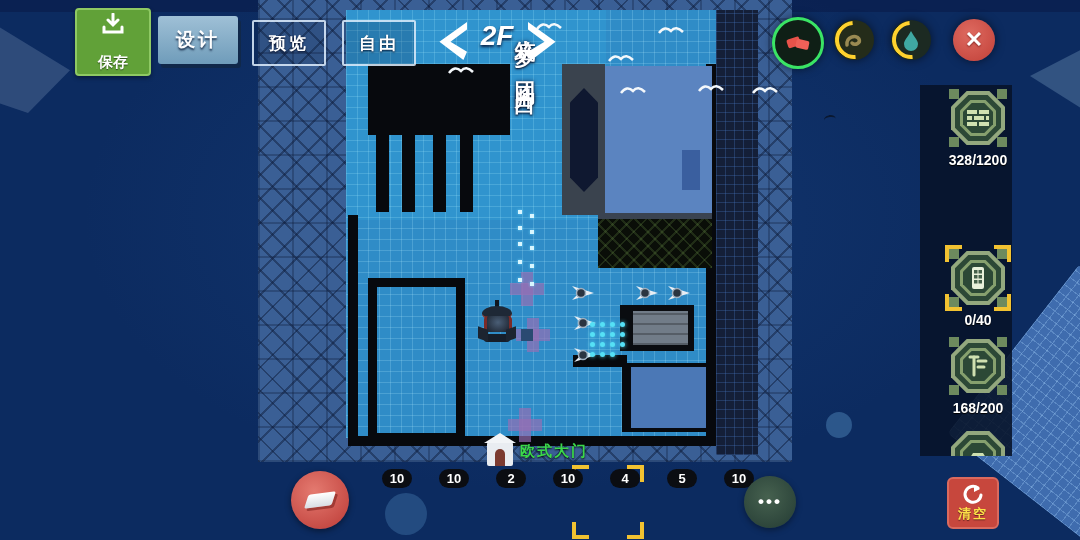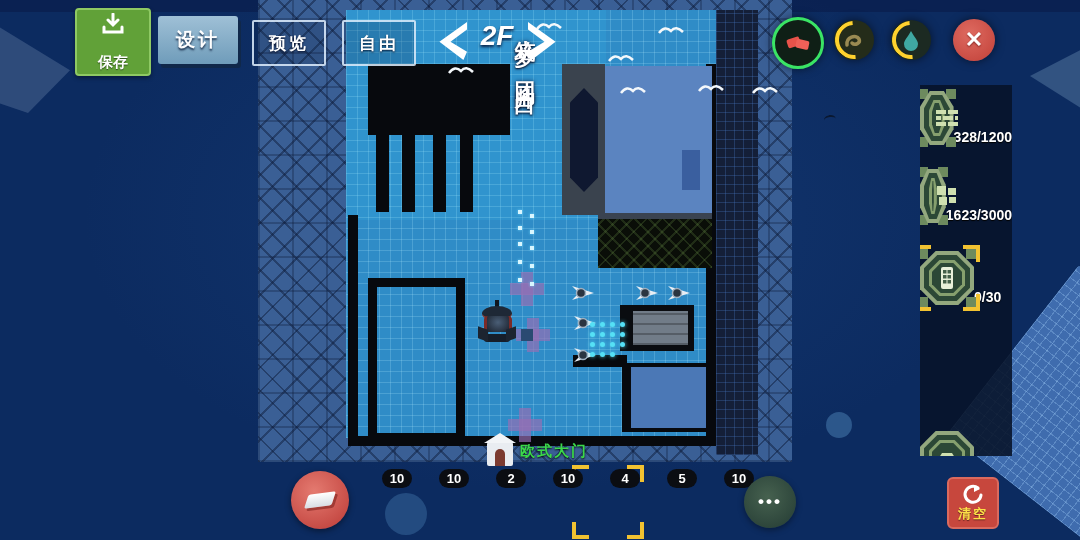--- a/index.html
+++ b/index.html
@@ -106,21 +106,21 @@
   #tool-brick{left:772px;top:17px;width:46px;height:46px;background:#0f1f16;border:3px solid #3ae465;}
   #tool-curve{left:834px;top:20px;width:40px;height:40px;background:#242c1a;}
   #tool-water{left:891px;top:20px;width:40px;height:40px;background:#1c2a22;}
   .arc{position:absolute;inset:1px;border-radius:50%;border:4px solid transparent;
     border-left-color:#ffd22e;border-bottom-color:#ffd22e;transform:rotate(40deg);}
   #btn-close{left:953px;top:19px;width:42px;height:42px;background:radial-gradient(circle at 40% 35%,#de6a60,#c14038);}
   #btn-close span{color:#fff;font-size:22px;font-weight:bold;text-shadow:0 1px 2px rgba(80,0,0,.6);}
 
   
   #res-panel{left:920px;top:85px;width:92px;height:371px;background:rgba(7,18,40,.88);overflow:hidden;z-index:10;}
-  .res-item{position:absolute;left:0;width:100%;display:flex;flex-direction:row;align-items:flex-end;}
+  .res-item{position:absolute;left:12px;width:100%;display:flex;flex-direction:column;align-items:center;}
   .res-icon{position:relative;width:54px;height:54px;}
   .oct{position:absolute;clip-path:polygon(29% 0,71% 0,100% 29%,100% 71%,71% 100%,29% 100%,0 71%,0 29%);}
   .oct.l1{inset:0;background:#93a87e;}
   .oct.l2{inset:4px;background:#2c4836;}
   .oct.l3{inset:9px;background:#86a06e;}
   .oct.l4{inset:12px;background:#2c4836;}
   .tab{position:absolute;width:10px;height:10px;background:#6d8a5e;}
   .res-icon svg{position:absolute;left:14px;top:14px;}
   .res-count{margin-top:7px;color:#fff;font-size:14px;font-weight:bold;text-shadow:0 1px 1px #000;}
   .sel-brackets i{position:absolute;width:13px;height:13px;border:0 solid #f2c231;}
@@ -351,41 +351,20 @@
             <rect x="9" y="11" width="10" height="4"></rect>
             <rect x="21" y="11" width="3" height="4"></rect>
         <rect x="2" y="17" width="10" height="4"></rect>
             <rect x="14" y="17" width="10" height="4"></rect>
           </g>
         </svg>
     </div>
     <div class="res-count">328/1200</div>
   </div>
 
-  <div class="res-item" style="top:84px;">
-    <div class="res-icon">
-      <div class="tab" style="left:-2px;top:-2px;"></div>
-        <div class="tab" style="right:-2px;top:-2px;"></div>
-      <div class="tab" style="left:-2px;bottom:-2px;"></div>
-        <div class="tab" style="right:-2px;bottom:-2px;"></div>
-      <div class="oct l1"></div>
-        <div class="oct l2"></div>
-        <div class="oct l3"></div>
-        <div class="oct l4"></div>
-      <svg width="26" height="26" viewBox="0 0 26 26">
-          <g fill="#cfe0b0">
-        <rect x="3" y="3" width="9" height="9"></rect>
-            <rect x="14" y="5" width="8" height="7"></rect>
-        <rect x="5" y="14" width="8" height="8"></rect>
-            <rect x="15" y="14" width="7" height="6"></rect>
-          </g>
-        </svg>
-    </div>
-    <div class="res-count">1623/3000</div>
-  </div>
 
   <div class="res-item" style="top:166px;">
     <div class="res-icon">
       <div class="tab" style="left:-2px;top:-2px;"></div>
         <div class="tab" style="right:-2px;top:-2px;"></div>
       <div class="tab" style="left:-2px;bottom:-2px;"></div>
         <div class="tab" style="right:-2px;bottom:-2px;"></div>
       <div class="oct l1"></div>
         <div class="oct l2"></div>
         <div class="oct l3"></div>
@@ -401,23 +380,44 @@
             <rect x="13.5" y="15" width="3.5" height="3.5"></rect>
           </g>
         </svg>
       <div class="sel-brackets" style="position:absolute;inset:0;">
         <i class="c-tl"></i>
           <i class="c-tr"></i>
           <i class="c-bl"></i>
           <i class="c-br"></i>
       </div>
     </div>
-    <div class="res-count">0/30</div>
-  </div>
-
+    <div class="res-count">0/40</div>
+  </div>
+
+  <div class="res-item" style="top:254px;">
+    <div class="res-icon">
+      <div class="tab" style="left:-2px;top:-2px;"></div>
+        <div class="tab" style="right:-2px;top:-2px;"></div>
+      <div class="tab" style="left:-2px;bottom:-2px;"></div>
+        <div class="tab" style="right:-2px;bottom:-2px;"></div>
+      <div class="oct l1"></div>
+        <div class="oct l2"></div>
+        <div class="oct l3"></div>
+        <div class="oct l4"></div>
+      <svg width="26" height="26" viewBox="0 0 26 26">
+          <g stroke="#cfe0b0" stroke-width="3" stroke-linecap="round" fill="none">
+        <path d="M9,4 V22"></path>
+            <path d="M13,8 H21"></path>
+            <path d="M13,14 H19"></path>
+            <path d="M5,4 H13"></path>
+          </g>
+        </svg>
+    </div>
+    <div class="res-count">168/200</div>
+  </div>
 
   <div class="res-item" style="top:346px;">
     <div class="res-icon">
       <div class="oct l1"></div>
         <div class="oct l2"></div>
         <div class="oct l3"></div>
         <div class="oct l4"></div>
       <svg width="26" height="26" viewBox="0 0 26 26">
           <path d="M3,16 L8,8 H18 L23,16 Z" fill="#cfe0b0"></path>
         </svg>

